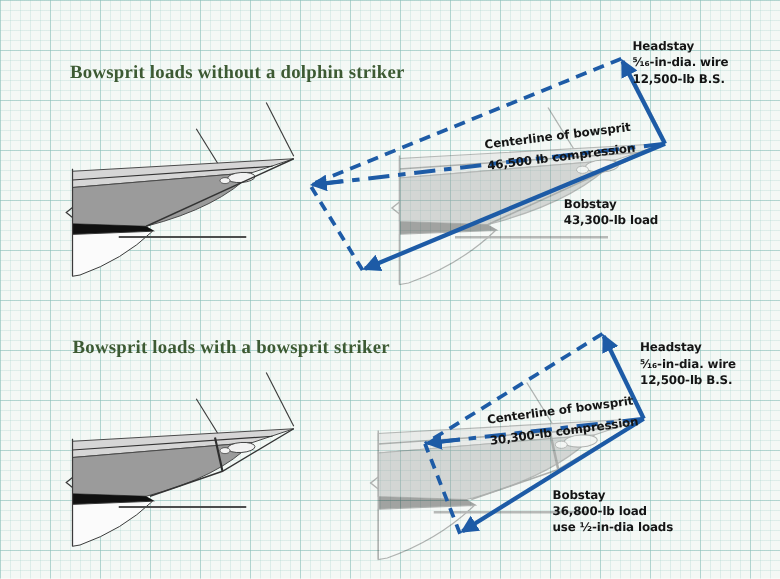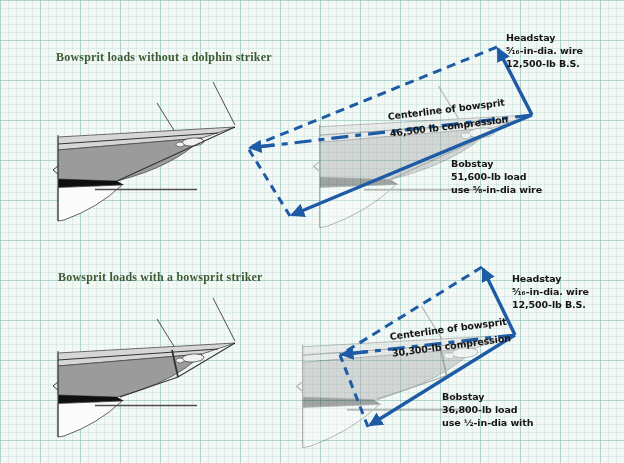--- a/index.html
+++ b/index.html
@@ -6,21 +6,21 @@
   #page{position:relative;width:624px;height:463px;overflow:hidden;
     background-color:#f4f8f5;
     background-image:
       repeating-linear-gradient(to right, rgba(134,188,182,.50) 0 1px, transparent 1px 40px),
       repeating-linear-gradient(to bottom, rgba(134,188,182,.50) 0 1px, transparent 1px 40px),
       repeating-linear-gradient(to right, rgba(166,210,204,.30) 0 1px, transparent 1px 8px),
       repeating-linear-gradient(to bottom, rgba(166,210,204,.30) 0 1px, transparent 1px 8px);
     font-family:"DejaVu Sans", sans-serif;}
   #vector-canvas{position:absolute;left:0;top:0;}
   .panel-title{position:absolute;font-family:"Liberation Serif","DejaVu Serif",serif;
-    font-weight:bold;font-size:12px;color:#3d5a33;white-space:nowrap;letter-spacing:.2px;}
+    font-weight:bold;font-size:15px;color:#3d5a33;white-space:nowrap;letter-spacing:.2px;}
   .label{position:absolute;font-weight:bold;font-size:9.5px;line-height:13px;
     color:#151515;white-space:nowrap;letter-spacing:-0.1px;}
   .label.rot{transform-origin:left top;}
   .label .ln{white-space:nowrap;}
 </style>
 </head>
 <body>
 
 <div id="page">
 
@@ -90,36 +90,35 @@
     <div class="ln">12,500-lb B.S.</div>
   </div>
 
   <div class="label rot" style="left:387px;top:110px;transform:rotate(-7deg)">
     <div class="ln">Centerline of bowsprit</div>
     <div class="ln" style="margin-top:4px">46,500 lb compression</div>
   </div>
 
   <div class="label" style="left:451px;top:157px">
     <div class="ln">Bobstay</div>
-    <div class="ln">51,600-lb load</div>
-    <div class="ln">use ⁵⁄₈-in-dia wire</div>
+    <div class="ln">43,300-lb load</div>
   </div>
 
   <div class="panel-title" style="left:58px;top:270px">Bowsprit loads with a bowsprit striker</div>
 
   <div class="label" style="left:512px;top:272px">
     <div class="ln">Headstay</div>
     <div class="ln">⁵⁄₁₆-in-dia. wire</div>
     <div class="ln">12,500-lb B.S.</div>
   </div>
 
   <div class="label rot" style="left:389px;top:330px;transform:rotate(-7.5deg)">
     <div class="ln">Centerline of bowsprit</div>
     <div class="ln" style="margin-top:4px">30,300-lb compression</div>
   </div>
 
   <div class="label" style="left:442px;top:390px">
     <div class="ln">Bobstay</div>
     <div class="ln">36,800-lb load</div>
-    <div class="ln">use ½-in-dia with</div>
+    <div class="ln">use ½-in-dia loads</div>
   </div>
 
 </div>
 
 </body></html>

